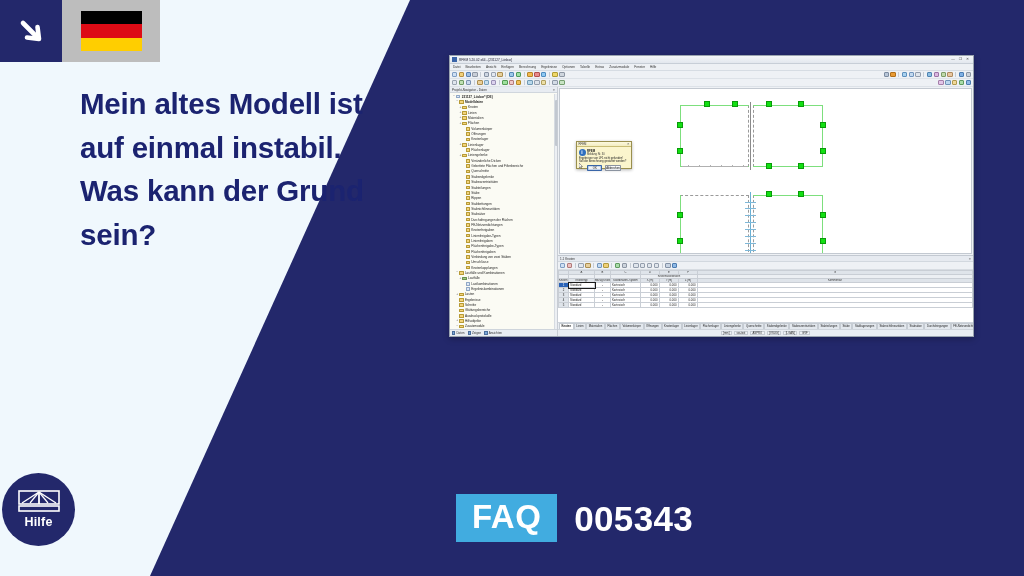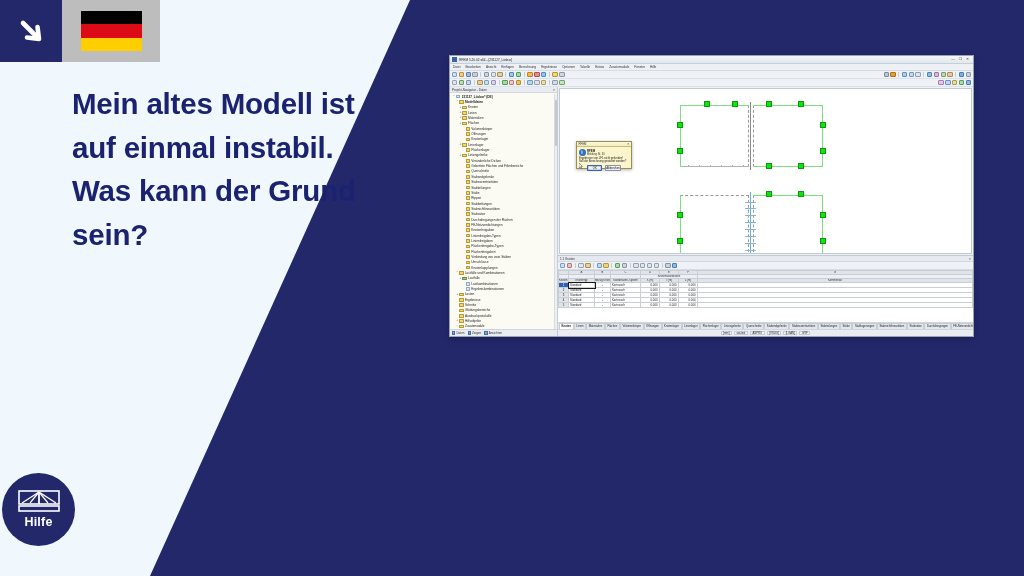--- a/index.html
+++ b/index.html
@@ -30,21 +30,21 @@
   #flag-badge {
     position:absolute; top:0; left:62px; width:98px; height:62px;
     background:#bdbdbd; z-index:6;
     display:flex; align-items:center; justify-content:center;
   }
   #flag-inner { width:61px; height:40px; display:block; }
   .flag-stripe { display:block; width:100%; height:13.33px; }
 
   
   #headline {
-    position:absolute; left:72px; top:82px; width:380px;
+    position:absolute; left:80px; top:82px; width:380px;
     color:#1b2370;
     font-size:29.5px; font-weight:bold; line-height:1.48;
     letter-spacing:-0.2px;
     z-index:5;
     white-space:pre-line;
   }
 
   
   #dlubal-logo {
     position:absolute; left:2px; top:473px; width:73px; height:73px;
@@ -272,20 +272,22 @@
     <line x1="21" y1="2" x2="4" y2="13" stroke="#ffffff" stroke-width="1.4"></line>
     <line x1="21" y1="2" x2="38" y2="13" stroke="#ffffff" stroke-width="1.4"></line>
     <line x1="21" y1="2" x2="12" y2="13" stroke="#ffffff" stroke-width="1.2"></line>
     <line x1="21" y1="2" x2="30" y2="13" stroke="#ffffff" stroke-width="1.2"></line>
     <rect x="1" y="16" width="40" height="5" fill="none" stroke="#ffffff" stroke-width="1.6"></rect>
   </svg>
   <div id="dlubal-text">Hilfe</div>
 </div>
 
 <div id="faq-row">
+  <div id="faq-tag">FAQ</div>
+  <div id="faq-number">005343</div>
 </div>
 
 <div id="app-window">
 
   <div id="win-titlebar">
     <div id="win-app-icon"></div>
     <div id="win-title">RFEM 5.20.02 x64 - [231127_Lösbar]</div>
     <div id="win-controls">
       <span class="win-ctl">—</span>
       <span class="win-ctl">❐</span>

